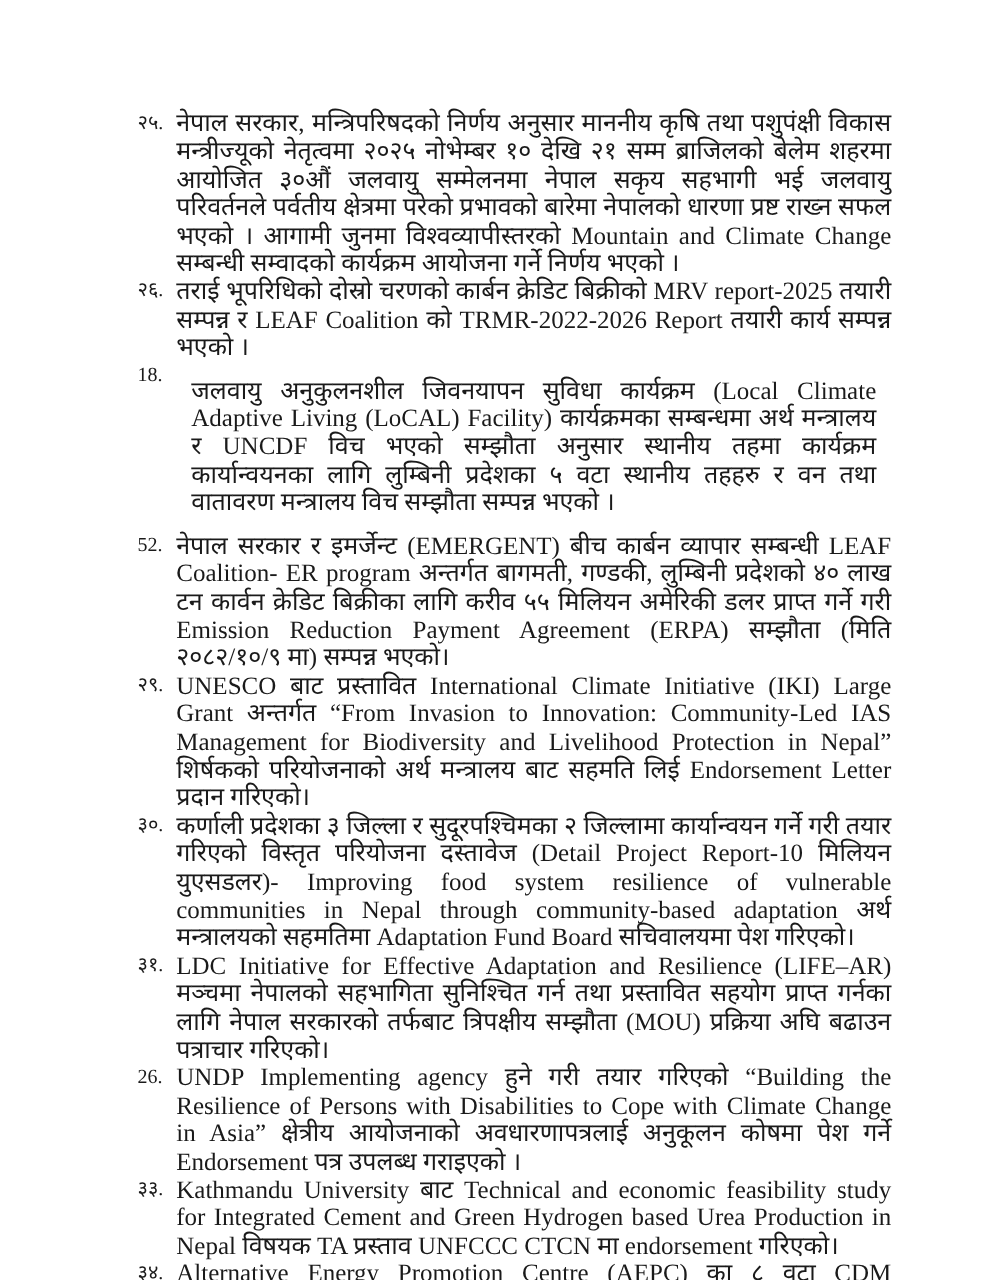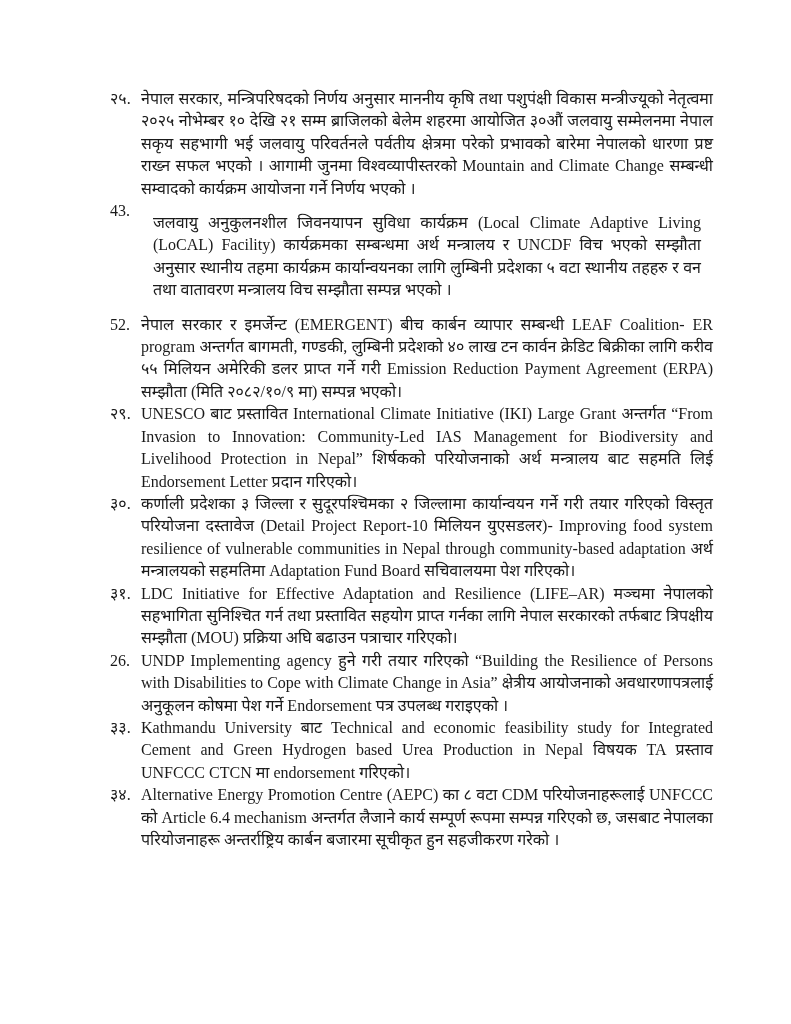--- a/index.html
+++ b/index.html
@@ -27,35 +27,39 @@
     margin: 0;
   }
   .num {
     width: 31px;
     flex: 0 0 31px;
     font-size: 16px;
     line-height: 22.4px;
   }
   .text {
     flex: 1 1 auto;
-    font-size: 16px;
+    font-size: 20px;
     line-height: 22.4px;
     text-align: justify;
   }
 </style>
 </head>
 <body>
 
 <div class="page">
   <div class="item">
     <span class="num">२५.</span>
     <p class="text" style="margin:0">नेपाल सरकार, मन्त्रिपरिषदको निर्णय अनुसार माननीय कृषि तथा पशुपंक्षी विकास मन्त्रीज्यूको नेतृत्वमा २०२५ नोभेम्बर १० देखि २१ सम्म ब्राजिलको बेलेम शहरमा आयोजित ३०औं जलवायु सम्मेलनमा नेपाल सकृय सहभागी भई जलवायु परिवर्तनले पर्वतीय क्षेत्रमा परेको प्रभावको बारेमा नेपालको धारणा प्रष्ट राख्न सफल भएको । आगामी जुनमा विश्वव्यापीस्तरको Mountain and Climate Change सम्बन्धी सम्वादको कार्यक्रम आयोजना गर्ने निर्णय भएको ।</p>
   </div>
   <div class="item">
-    <span class="num">43.</span>
+    <span class="num">२६.</span>
+    <p class="text" style="margin:0">तराई भूपरिधिको दोस्रो चरणको कार्बन क्रेडिट बिक्रीको MRV report-2025 तयारी सम्पन्न र LEAF Coalition को TRMR-2022-2026 Report तयारी कार्य सम्पन्न भएको ।</p>
+  </div>
+  <div class="item">
+    <span class="num">18.</span>
     <p class="text" style="margin:12px">जलवायु अनुकुलनशील जिवनयापन सुविधा कार्यक्रम (Local Climate Adaptive Living (LoCAL) Facility) कार्यक्रमका सम्बन्धमा अर्थ मन्त्रालय र UNCDF  विच भएको सम्झौता अनुसार स्थानीय तहमा कार्यक्रम कार्यान्वयनका लागि लुम्बिनी प्रदेशका ५ वटा स्थानीय तहहरु र वन तथा वातावरण मन्त्रालय विच सम्झौता सम्पन्न भएको ।</p>
   </div>
   <div class="item">
     <span class="num">52.</span>
     <p class="text" style="margin:0">नेपाल सरकार र  इमर्जेन्ट (EMERGENT) बीच कार्बन व्यापार सम्बन्धी LEAF Coalition- ER program अन्तर्गत बागमती, गण्डकी, लुम्बिनी प्रदेशको ४० लाख टन कार्वन क्रेडिट बिक्रीका लागि करीव ५५ मिलियन अमेरिकी डलर प्राप्त गर्ने गरी Emission Reduction Payment Agreement (ERPA) सम्झौता (मिति २०८२/१०/९ मा) सम्पन्न भएको।</p>
   </div>
   <div class="item">
     <span class="num">२९.</span>
     <p class="text" style="margin:0">UNESCO बाट प्रस्तावित International Climate Initiative (IKI) Large Grant अन्तर्गत “From Invasion to Innovation: Community-Led IAS Management for Biodiversity and Livelihood Protection in Nepal” शिर्षकको परियोजनाको अर्थ मन्त्रालय बाट सहमति लिई Endorsement Letter प्रदान गरिएको।</p>
   </div>

